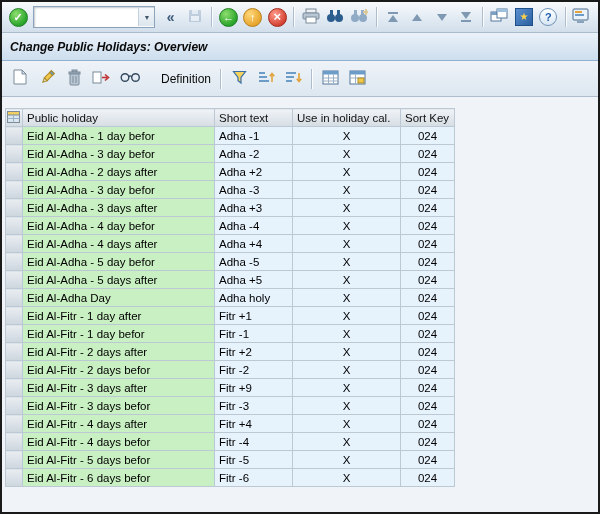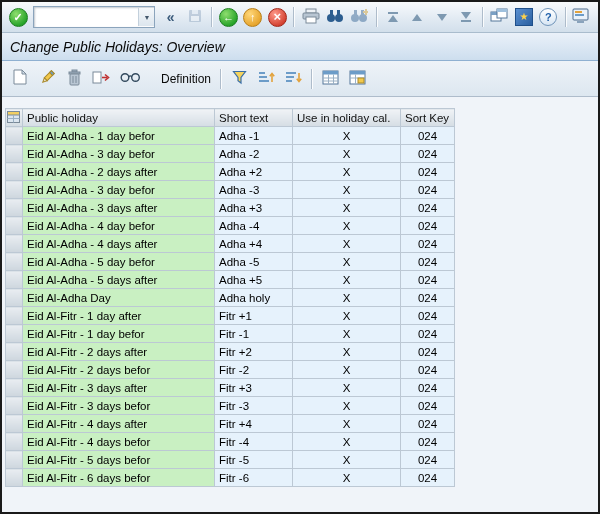--- a/index.html
+++ b/index.html
@@ -30,21 +30,21 @@
   .xmark{color:#fff;font-size:13px;font-weight:bold;line-height:1;margin-top:-1px;}
   .helpc{width:16px;height:16px;border-radius:50%;background:linear-gradient(#ffffff,#d8e6f4);border:1px solid #6f93b8;
     color:#1f5fa9;font-weight:bold;font-size:11px;display:flex;align-items:center;justify-content:center;}
   .shct{width:16px;height:16px;background:linear-gradient(135deg,#5a8fd0,#2a5fa0);border:1px solid #1f4f8a;
     color:#ffd24a;font-size:10px;display:flex;align-items:center;justify-content:center;line-height:1;}
   .mlauto{margin-left:auto;}
 
   
   .title-bar{flex:0 0 27px;display:flex;align-items:center;padding-left:8px;
     background:linear-gradient(180deg,#eaf1f9,#cddeee);border-bottom:1px solid #8fb0d1;}
-  .title-bar .t{font-size:14px;font-weight:normal;font-style:italic;color:#0a0a0a;}
+  .title-bar .t{font-size:12px;font-weight:bold;font-style:italic;color:#0a0a0a;}
 
   
   .app-toolbar{flex:0 0 35px;display:flex;align-items:center;gap:3px;padding:0 6px;
     background:linear-gradient(180deg,#eef3f8,#dde7f0);border-bottom:1px solid #aebccb;}
   .abtn{height:26px;min-width:24px;border:none;background:transparent;display:flex;align-items:center;justify-content:center;
     gap:20px;padding:0 3px;font-size:12px;color:#0a0a0a;font-family:inherit;cursor:default;}
 
   
   .client{flex:1;background:#f0f4f9;padding:11px 0 0 3px;overflow:hidden;}
   table{border-collapse:collapse;table-layout:fixed;font-size:11.5px;}
@@ -377,21 +377,21 @@
           <tr>
     <td class="sel"></td>
     <td class="c-name">Eid Al-Fitr - 2 days befor</td>
     <td class="c-short">Fitr -2</td>
     <td class="c-use">X</td>
     <td class="c-sort">024</td>
   </tr>
           <tr>
     <td class="sel"></td>
     <td class="c-name">Eid Al-Fitr - 3 days after</td>
-    <td class="c-short">Fitr +3</td>
+    <td class="c-short">Fitr +9</td>
     <td class="c-use">X</td>
     <td class="c-sort">024</td>
   </tr>
           <tr>
     <td class="sel"></td>
     <td class="c-name">Eid Al-Fitr - 3 days befor</td>
     <td class="c-short">Fitr -3</td>
     <td class="c-use">X</td>
     <td class="c-sort">024</td>
   </tr>

